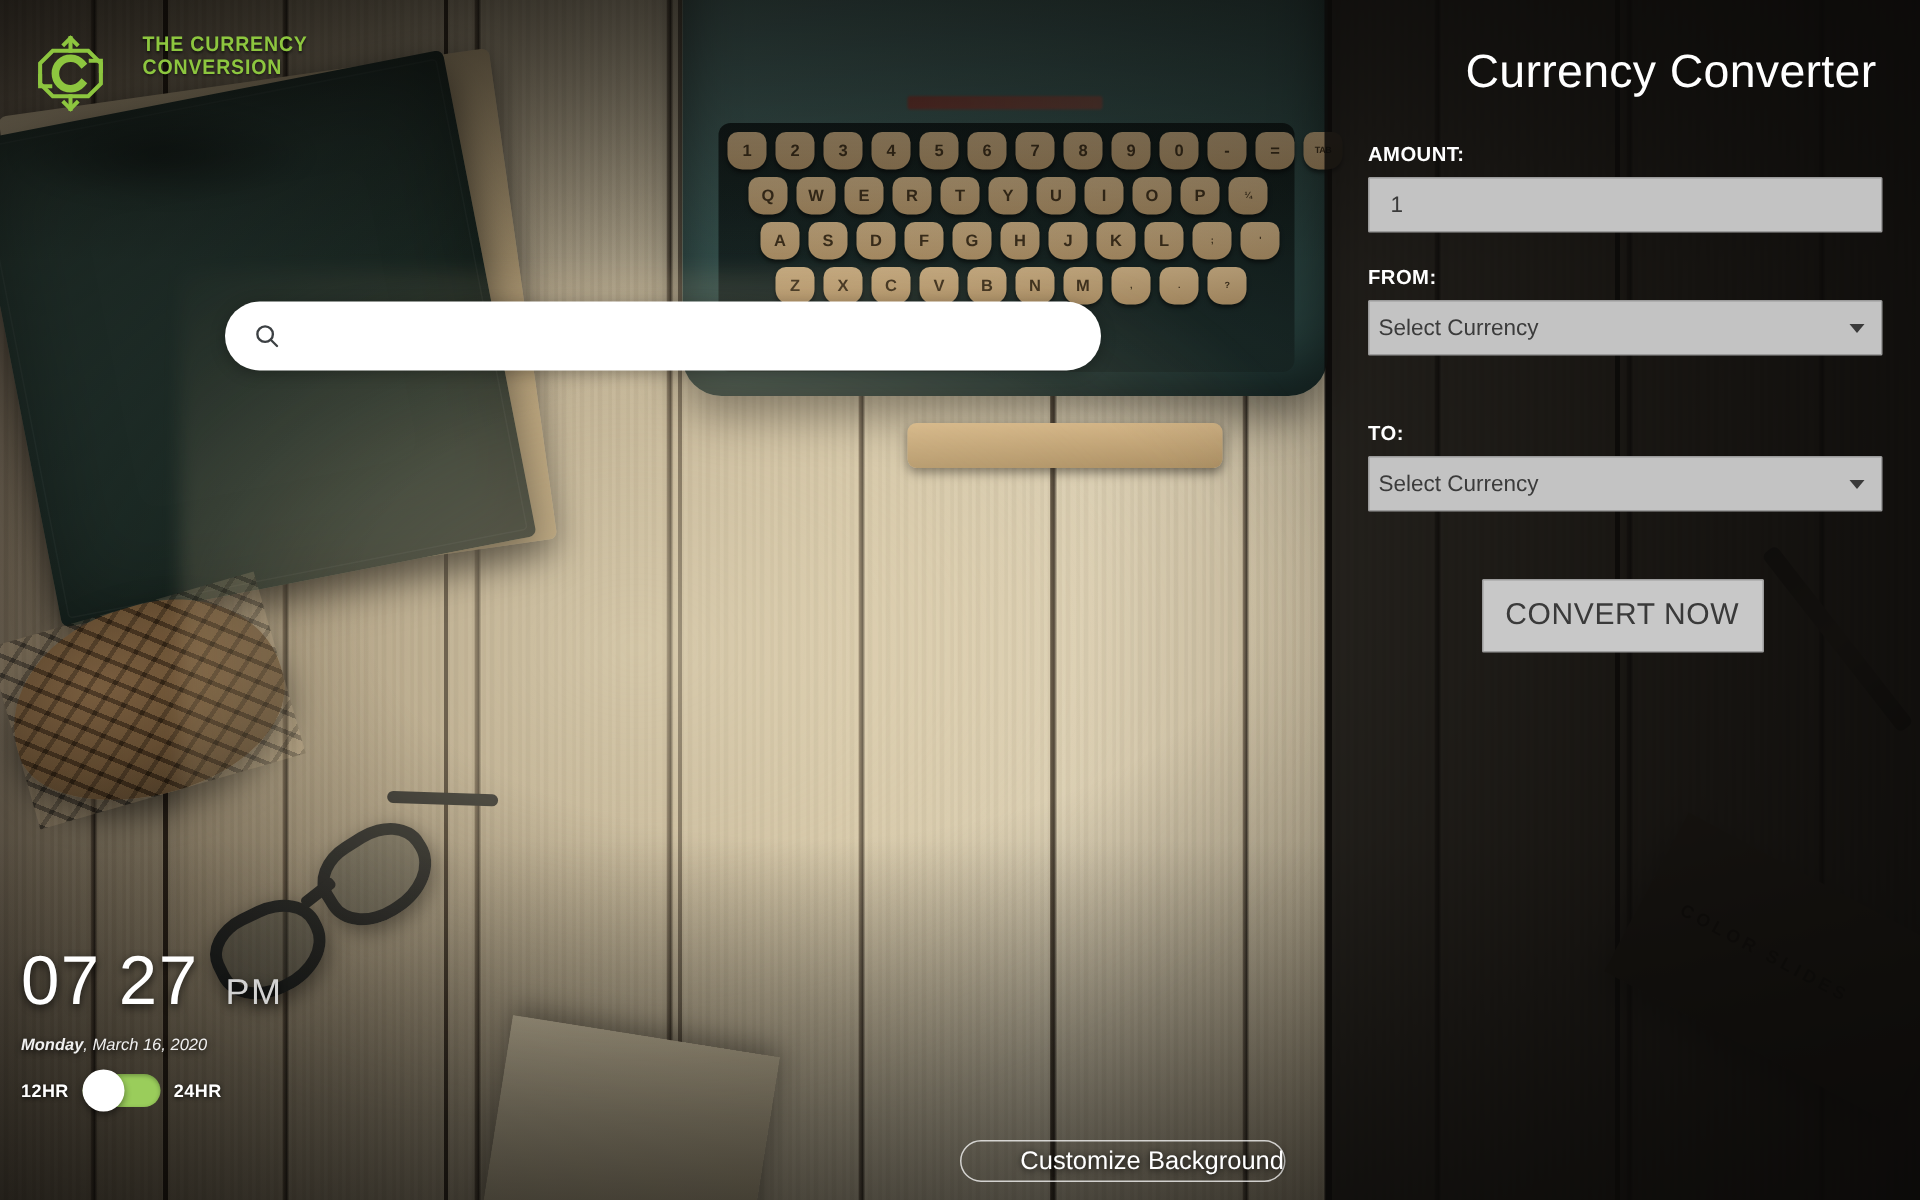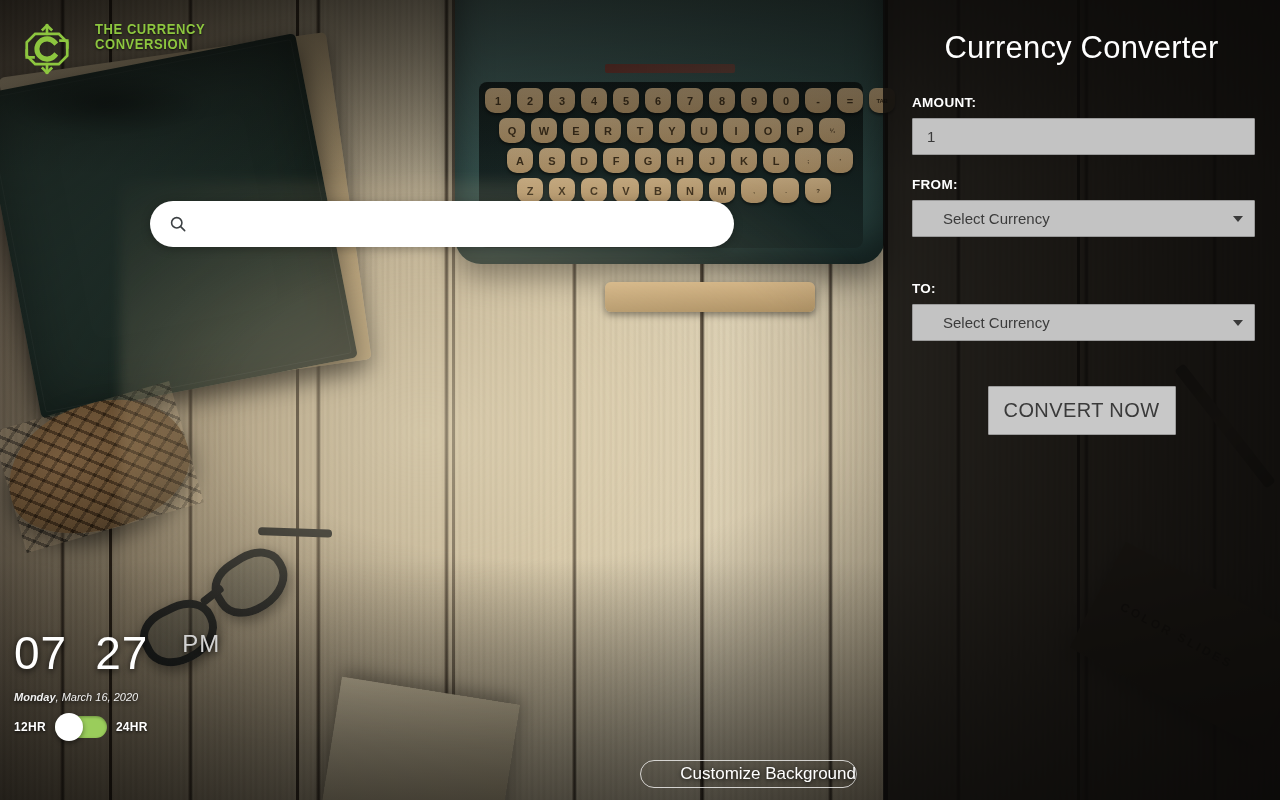--- a/index.html
+++ b/index.html
@@ -201,21 +201,21 @@
   .search-icon { width: 20px; height: 20px; margin-right: 16px; flex: 0 0 20px; }
   .search-input {
     border: none; outline: none; background: transparent; flex: 1;
     font-size: 16px; color: #5f6368; font-family: "Liberation Sans", sans-serif;
   }
   .search-input::placeholder { color: #7a7d80; }
 
   
   .clock-block { position: absolute; left: 14px; top: 630px; z-index: 20; }
   .clock-time {
-    display: flex; align-items: flex-start; gap: 20px;
+    display: flex; align-items: flex-end; gap: 4px;
     text-shadow: 0 2px 6px rgba(0,0,0,.7);
   }
   .clock-hh, .clock-mm {
     font-size: 46px; color: #ffffff; font-weight: normal; letter-spacing: 1px;
     font-family: "Liberation Sans", sans-serif; line-height: 1;
   }
   .clock-mm { margin-left: 8px; }
   .clock-ampm {
     font-size: 24px; color: #d2d2d2; margin-left: 14px; letter-spacing: 1px;
     font-family: "Liberation Sans", sans-serif;
@@ -260,21 +260,21 @@
     text-shadow: 0 1px 4px rgba(0,0,0,.8);
     text-align: right;
   }
 
   
   .converter-panel {
     position: absolute; left: 883px; top: 0; width: 397px; height: 800px;
     background: rgba(12,10,9,0.86); z-index: 30; padding: 0 29px;
   }
   .panel-title {
-    margin-top: 30px; text-align: center; color: #ffffff;
+    margin-top: 30px; text-align: right; color: #ffffff;
     font-size: 31px; font-weight: normal; letter-spacing: .2px;
     font-family: "Liberation Sans", sans-serif;
   }
   .field-label {
     color: #ffffff; font-size: 13.5px; font-weight: bold; letter-spacing: .3px;
     font-family: "Liberation Sans", sans-serif;
   }
   .lbl-amount { margin-top: 29px; }
   .lbl-from   { margin-top: 22px; }
   .lbl-to     { margin-top: 44px; }
@@ -284,21 +284,21 @@
     background: #c3c3c3; border: 1px solid #9a9a9a;
     font-size: 15px; color: #3a3a3a; padding: 0 14px;
     font-family: "Liberation Sans", sans-serif; outline: none;
     border-radius: 1px;
   }
   .ctrl::placeholder { color: #555; }
 
   .select-wrap { position: relative; width: 343px; margin-top: 8px; }
   .select-face {
     width: 343px; height: 37px; background: #c3c3c3; border: 1px solid #9a9a9a;
-    display: flex; align-items: center; padding: 0 30px;
+    display: flex; align-items: center; padding: 0 6px;
     font-size: 15px; color: #3b3b3b; font-family: "Liberation Sans", sans-serif;
     border-radius: 1px; cursor: pointer;
   }
   .select-arrow {
     position: absolute; right: 12px; top: 50%; transform: translateY(-50%);
     width: 0; height: 0; border-left: 5px solid transparent;
     border-right: 5px solid transparent; border-top: 6px solid #3a3a3a;
   }
   .convert-btn {
     display: block; margin: 45px auto 0; width: 188px; height: 49px;

